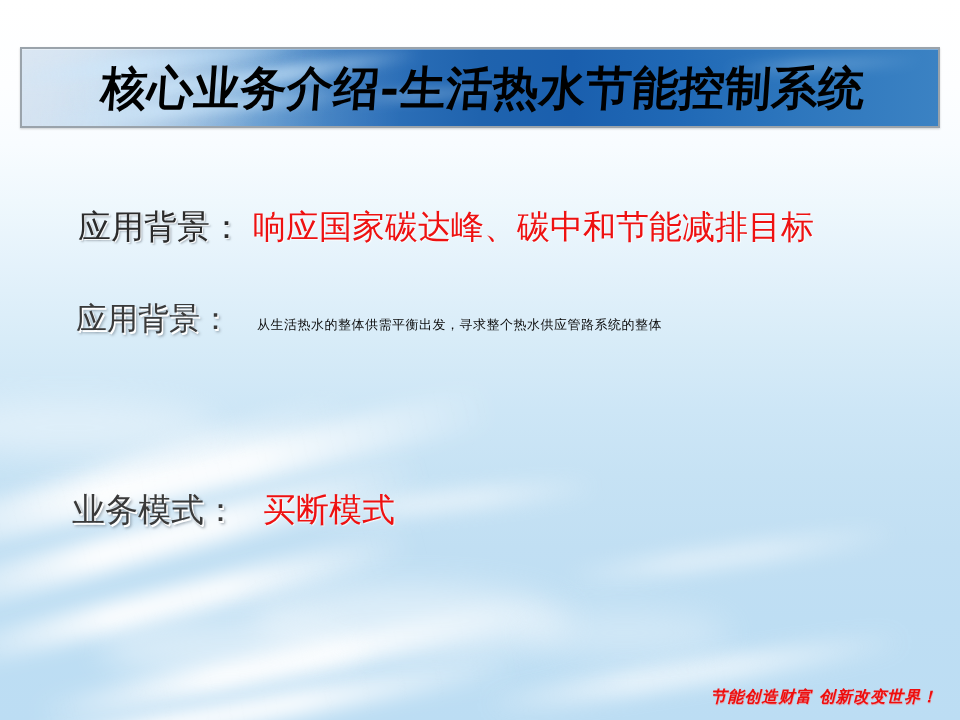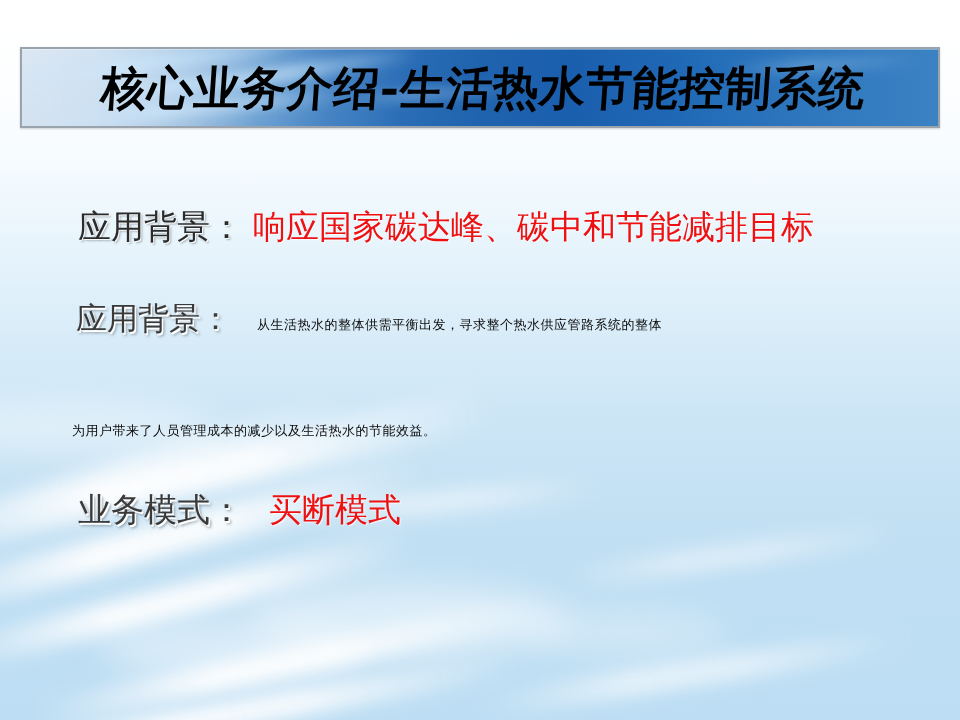--- a/index.html
+++ b/index.html
@@ -121,21 +121,21 @@
     font-family:"DejaVu Sans", sans-serif;
     font-size:13px;
     color:#0b0b0b;
     letter-spacing:0.5px;
   }
 
   #row-background { left:78px; top:205px; }
   #row-function   { left:76px; top:298px; }
   #row-body2      { left:72px; top:370px; }
   #row-body3      { left:72px; top:422px; }
-  #row-mode       { left:78px; top:488px; }
+  #row-mode       { left:72px; top:488px; }
 
   .gap-sm { display:inline-block; width:10px; }
   .gap-md { display:inline-block; width:26px; }
 
   
   #footer-slogan {
     position:absolute;
     right:22px; top:687px;
     font-family:"DejaVu Serif", serif;
     font-weight:bold;
@@ -184,22 +184,22 @@
   <div id="content">
 
     <div class="row" id="row-background">
       <span class="lbl-lg">应用背景：</span><span class="gap-sm"></span><span class="val-red-lg">响应国家碳达峰、碳中和节能减排目标</span>
     </div>
 
     <div class="row" id="row-function">
       <span class="lbl-shadow">应用背景：</span><span class="gap-md"></span><span class="body-sm">从生活热水的整体供需平衡出发，寻求整个热水供应管路系统的整体</span>
     </div>
 
-    <div class="row body-sm" id="row-body3">为用户带来了人员管理成本的减少以及生活热水的节能效益。</div>
 
     <div class="row" id="row-mode">
       <span class="lbl-shadow" style="font-size:33px;">业务模式：</span><span class="gap-md"></span><span class="val-red-lg">买断模式</span>
     </div>
 
   </div>
 
+  <div id="footer-slogan">节能创造财富 创新改变世界！</div>
 
 </div>
 
 </body></html>

